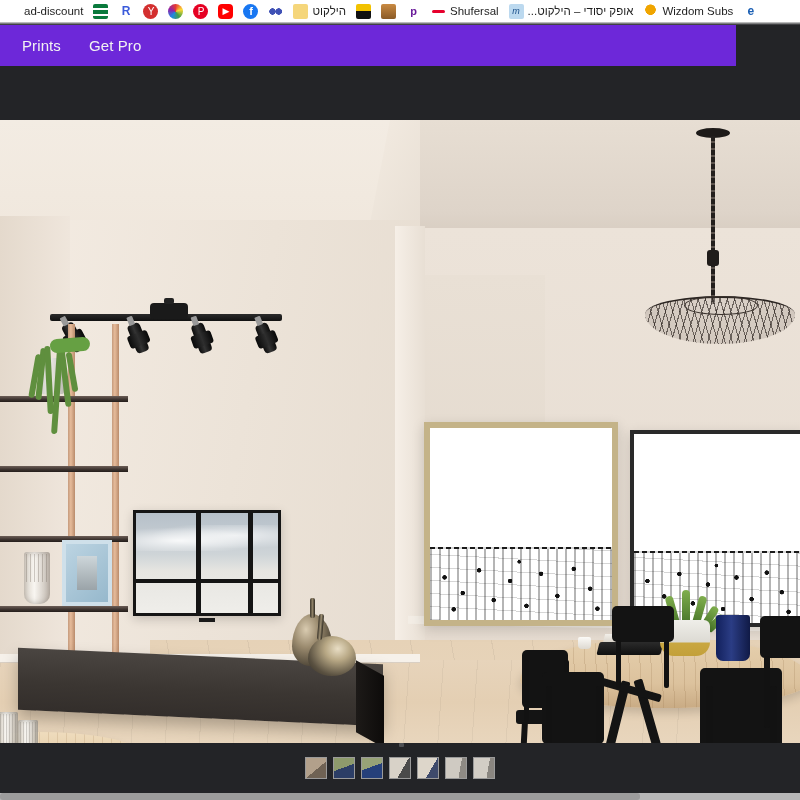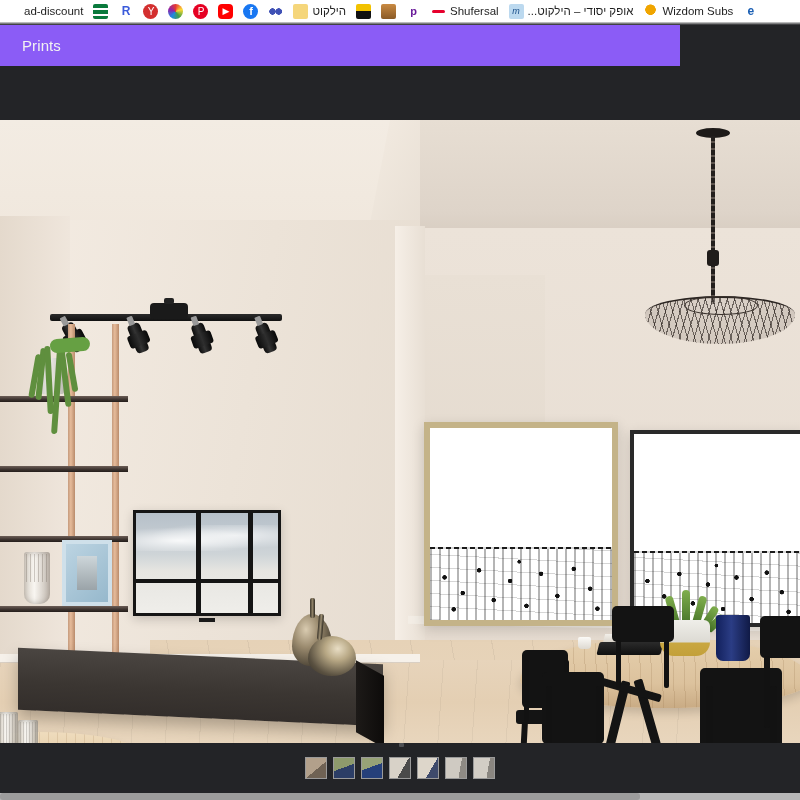--- a/index.html
+++ b/index.html
@@ -23,22 +23,22 @@
   }
   .bm-label{font-size:11.5px;color:#1f1f1f;line-height:22px;}
   .bm-ico{width:15px;height:15px;flex:0 0 auto;display:block;border-radius:2px;}
   .bookmarks-shadow{
     position:absolute;left:0;top:22px;width:800px;height:3px;
     background:linear-gradient(#d8d8d8,#ffffff00);
   }
 
   
   .topnav{
-    position:absolute;left:0;top:25px;width:680px;height:41px;
-    background:#8b5cf6;display:flex;align-items:center;
+    position:absolute;left:0;top:25px;width:736px;height:41px;
+    background:#6d28d9;display:flex;align-items:center;
   }
   .navlink{
     color:#f2f2f2;font-size:15px;padding:0 14px;line-height:41px;
     cursor:pointer;letter-spacing:.1px;
   }
   .navlink:first-child{margin-left:8px;}
 
   
   .stage{
     position:absolute;left:0;top:66px;width:800px;height:727px;
@@ -443,20 +443,21 @@
       <span class="bm-label">Wizdom Subs</span>
     </div>
     <div class="bm">
       <span class="bm-ico" style="background:#fff;color:#1a5fb4;font-weight:bold;font-size:12px;text-align:center;line-height:15px;">e</span>
     </div>
   </div>
   <div class="bookmarks-shadow"></div>
 
   <div class="topnav">
     <span class="navlink">Prints</span>
+    <span class="navlink">Get Pro</span>
   </div>
 
   <div class="stage">
 
     <div class="render">
 
       <div class="ceiling"></div>
       <div class="ceil-ang"></div>
       <div class="ceil-soffit"></div>
       <div class="ceil-soffit-edge"></div>

